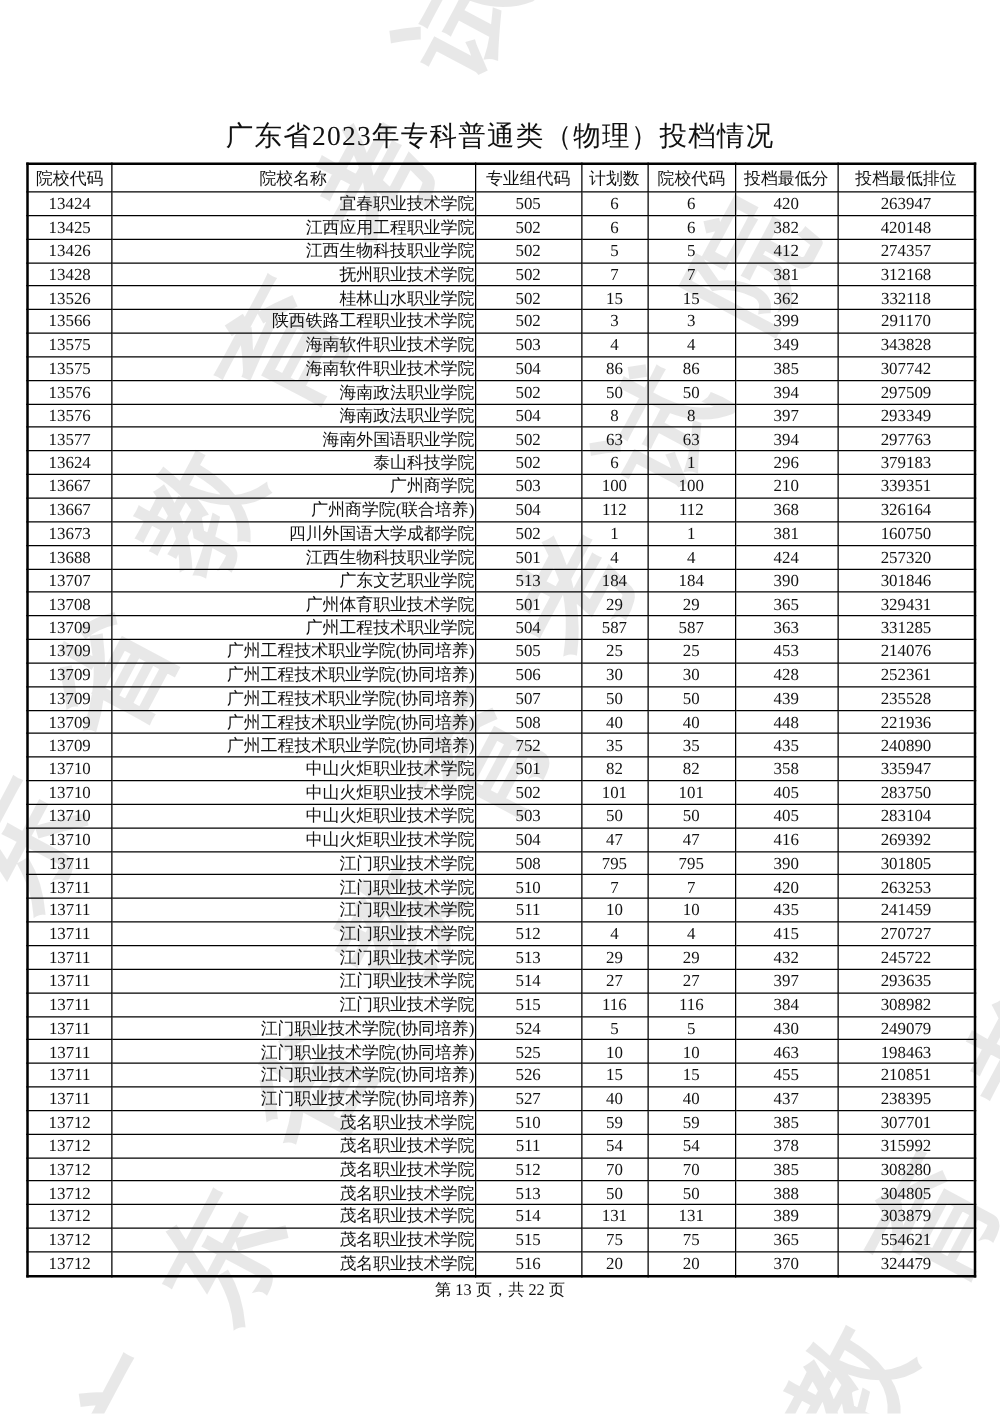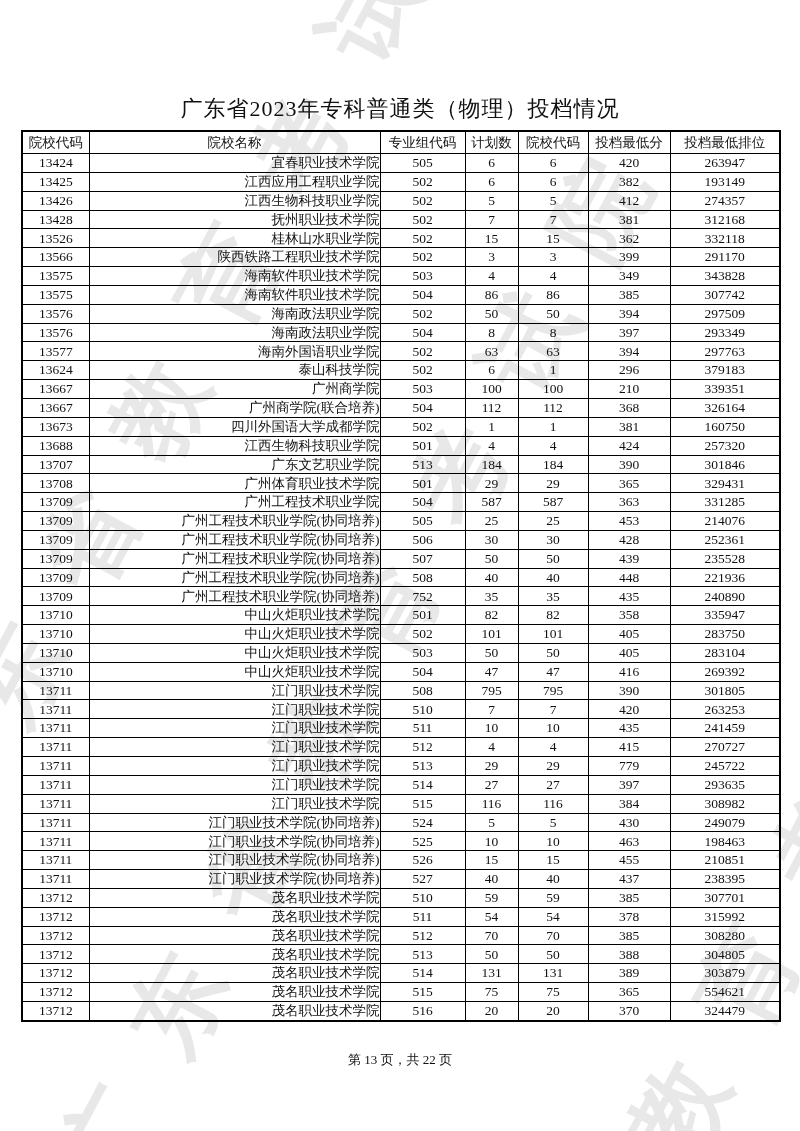--- a/index.html
+++ b/index.html
@@ -73,21 +73,21 @@
   col.c0 { width:67px; }
   col.c1 { width:291px; }
   col.c2 { width:85px; }
   col.c3 { width:53px; }
   col.c4 { width:70px; }
   col.c5 { width:82px; }
   col.c6 { width:110px; }
 
   .footer {
     position:absolute; z-index:1;
-    top:1051px; left:0; width:100%;
+    top:1023px; left:0; width:100%;
     text-align:center;
     font-size:13px;
   }
 </style>
 </head>
 <body>
 
 <div class="page">
 
   <div class="watermark wA">广东省教育考试院</div>
@@ -127,21 +127,21 @@
           <td>420</td>
           <td>263947</td>
         </tr>
         <tr>
           <td>13425</td>
           <td class="name">江西应用工程职业学院</td>
           <td>502</td>
           <td>6</td>
           <td>6</td>
           <td>382</td>
-          <td>193149</td>
+          <td>420148</td>
         </tr>
         <tr>
           <td>13426</td>
           <td class="name">江西生物科技职业学院</td>
           <td>502</td>
           <td>5</td>
           <td>5</td>
           <td>412</td>
           <td>274357</td>
         </tr>
@@ -405,21 +405,21 @@
           <td>4</td>
           <td>415</td>
           <td>270727</td>
         </tr>
         <tr>
           <td>13711</td>
           <td class="name">江门职业技术学院</td>
           <td>513</td>
           <td>29</td>
           <td>29</td>
-          <td>779</td>
+          <td>432</td>
           <td>245722</td>
         </tr>
         <tr>
           <td>13711</td>
           <td class="name">江门职业技术学院</td>
           <td>514</td>
           <td>27</td>
           <td>27</td>
           <td>397</td>
           <td>293635</td>

